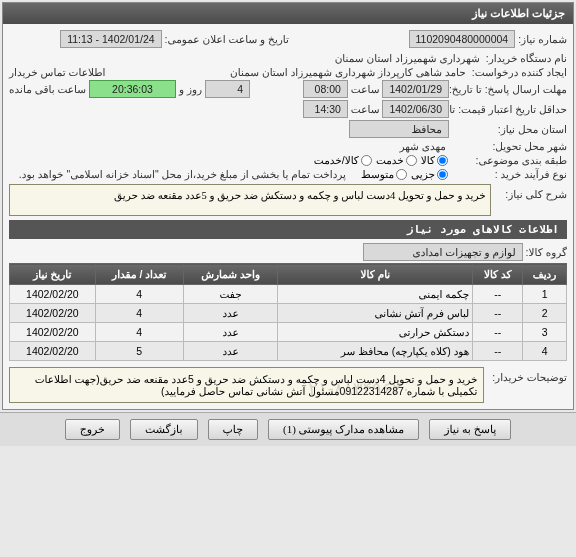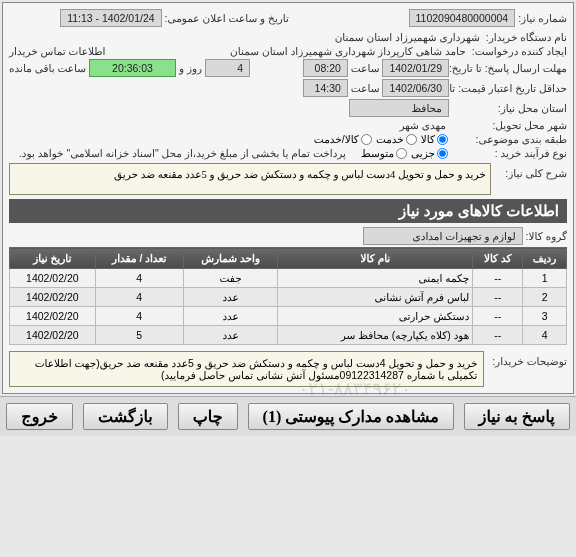--- a/index.html
+++ b/index.html
@@ -67,22 +67,23 @@
       display: flex;
       align-items: center;
       gap: 2px;
     }
     input[type=radio] { width: 11px; height: 11px; }
     .section-header {
       background: #555;
       color: #fff;
       padding: 3px 8px;
       font-weight: bold;
-      font-size: 15px;
+      font-size: 11px;
       margin-top: 4px;
+      font-family: Liberation Mono, monospace;
     }
     .textbox {
       width: 100%;
       border: 1px solid #8a8a6a;
       background: #f8f6e8;
       padding: 4px;
       font-family: Tahoma;
       font-size: 10.5px;
       resize: none;
     }
@@ -118,24 +119,23 @@
       gap: 10px;
       padding: 6px;
       background: #ddd;
       border-top: 1px solid #aaa;
     }
     .btn {
       background: linear-gradient(#f5f5f5, #d8d8d8);
       border: 1px solid #888;
       padding: 3px 14px;
       font-family: Tahoma;
-      font-size: 16px;
+      font-size: 11px;
       cursor: pointer;
       border-radius: 2px;
-      font-weight: bold;
     }
     .flex-grow { flex: 1; }
     .watermark {
       position: absolute;
       top: 200px;
       left: 150px;
       font-size: 60px;
       color: rgba(150,150,150,0.15);
       transform: rotate(-10deg);
       font-weight: bold;
@@ -161,20 +161,21 @@
     .col-left { flex: 0 0 280px; }
   </style>
 </head>
 <body>
 
 <div class="watermark">۱۸۱</div>
 <div class="phone-overlay">۰۲۱-۸۸۳۴۹۶۲۰</div>
 
 <div class="content">
 <div class="panel">
+  <div class="panel-header">جزئیات اطلاعات نیاز</div>
   <div class="panel-body">
 
     <div class="two-col">
       <div class="col">
         <div class="row">
           <span class="label">شماره نیاز:</span>
           <span class="value-box">1102090480000004</span>
         </div>
       </div>
       <div class="col-left">
@@ -194,21 +195,21 @@
       <span class="label">ایجاد کننده درخواست:</span>
       <span class="plain-value">حامد شاهی کارپرداز شهرداری شهمیرزاد استان سمنان</span>
       <span class="flex-grow"></span>
       <span class="link-text">اطلاعات تماس خریدار</span>
     </div>
 
     <div class="row">
       <span class="label" style="width:115px">مهلت ارسال پاسخ: تا تاریخ:</span>
       <span class="value-box value-box-sm">1402/01/29</span>
       <span class="label">ساعت</span>
-      <span class="value-box value-box-xs">08:20</span>
+      <span class="value-box value-box-xs">08:00</span>
       <span class="flex-grow"></span>
       <span class="value-box value-box-xs">4</span>
       <span class="label">روز و</span>
       <span class="time-remain">20:36:03</span>
       <span class="label">ساعت باقی مانده</span>
     </div>
 
     <div class="row">
       <span class="label" style="width:115px">حداقل تاریخ اعتبار قیمت: تا تاریخ:</span>
       <span class="value-box value-box-sm">1402/06/30</span>

